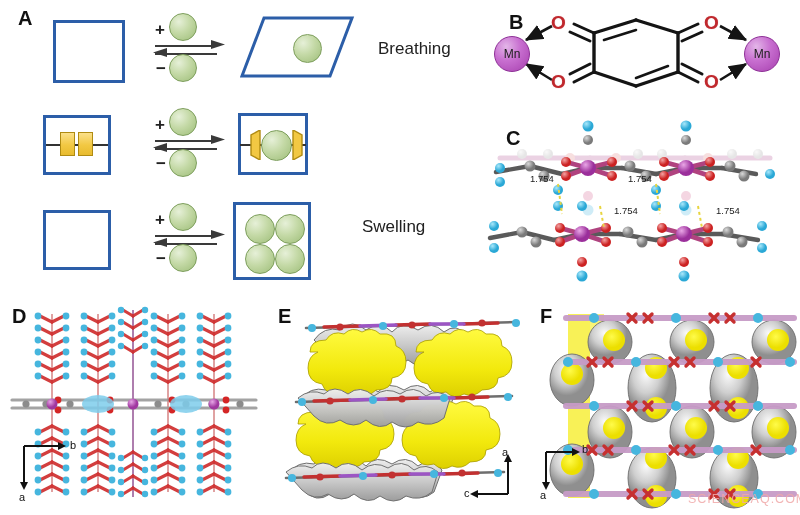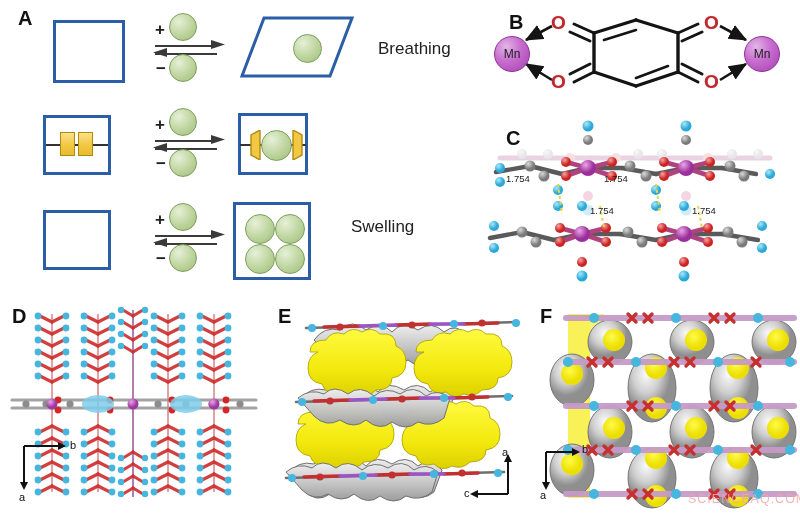--- a/index.html
+++ b/index.html
@@ -30,21 +30,21 @@
   .mnball{position:absolute;width:34px;height:34px;border-radius:50%;
           background:radial-gradient(circle at 33% 28%, #e3b6e8 0%, #c86fd0 42%, #a63fae 100%);
           border:1px solid #8d2f96;display:flex;align-items:center;justify-content:center;
           font-size:12px;font-weight:400;color:#1b1b1b;}
   .oatom{position:absolute;font-size:19px;font-weight:600;color:#c0282d;line-height:1;
          text-shadow:0 0 1px #e0a2a4;}
 
   
   .crys{position:absolute;overflow:hidden;}
   .dist{position:absolute;font-size:9.5px;color:#1a1a1a;white-space:nowrap;
-        font-family:"Liberation Sans",sans-serif;}
+        font-family:"Liberation Sans",sans-serif;margin-left:24px;}
   .axlabel{position:absolute;font-size:11px;color:#111;font-style:normal;line-height:1;}
 
   .wm{position:absolute;font-size:12.5px;letter-spacing:1px;color:#f0a9a9;
       font-family:"Liberation Sans",sans-serif;opacity:.85;}
 </style>
 </head>
 <body>
 
 <div class="fig">
 
@@ -127,21 +127,21 @@
         <div class="plusminus" style="left:1px;top:48px;">−</div>
         <div class="sphere" style="left:14px;top:42px;width:26px;height:26px;"></div>
       </div>
 
       <div class="sq" style="left:233px;top:6px;width:78px;height:78px;"></div>
       <div class="sphere" style="left:245px;top:18px;width:28px;height:28px;"></div>
       <div class="sphere" style="left:275px;top:18px;width:28px;height:28px;"></div>
       <div class="sphere" style="left:245px;top:48px;width:28px;height:28px;"></div>
       <div class="sphere" style="left:275px;top:48px;width:28px;height:28px;"></div>
 
-      <div class="rlabel" style="left:351px;top:21px;">Swelling</div>
+      <div class="rlabel" style="left:362px;top:21px;">Swelling</div>
     </div>
   </div>
 
   <div class="pb">
     <div class="panel-letter" style="left:39px;top:12px;">B</div>
 
     <svg width="330" height="110" style="position:absolute;left:0;top:0;">
 
       <g stroke="#141414" stroke-width="3.4" fill="none" stroke-linecap="round">
         <line x1="124" y1="33" x2="166" y2="20"></line>

